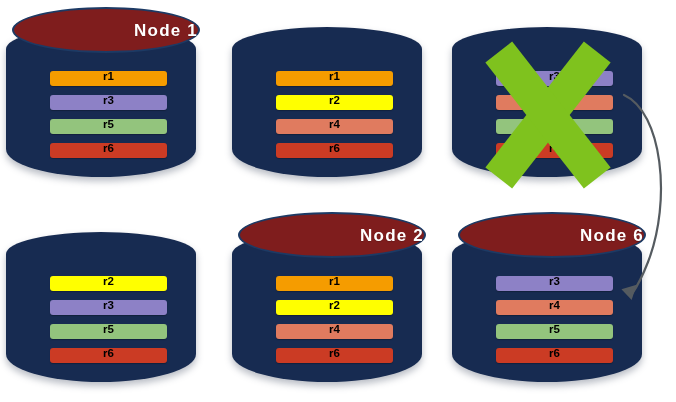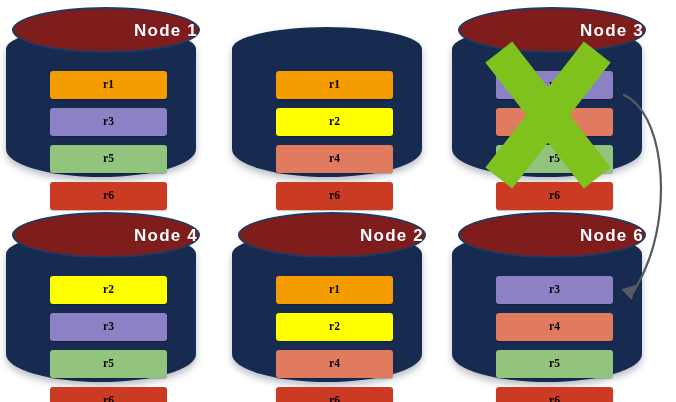--- a/index.html
+++ b/index.html
@@ -68,28 +68,26 @@
   
   .records {
     position: absolute;
     left: 44px;
     top: 66px;
     width: 117px;
   }
 
   .record {
     position: relative;
-    height: 28px;
+    height: 15px;
     margin-bottom: 9px;
     border-radius: 3px;
     display: flex;
-    align-items: center;
     justify-content: center;
     box-shadow: 0 1px 1px rgba(0,0,0,0.25);
-    font-family: Liberation Serif, serif;
   }
   .record:last-child { margin-bottom: 14px; }
 
   .record-label {
     font-size: 11.5px;
     font-weight: bold;
     color: #000000;
     line-height: 1;
   }
 
@@ -162,23 +160,20 @@
         <span class="record-label">r4</span>
       </div>
       <div class="record" style="background:#CB3B24">
         <span class="record-label">r6</span>
       </div>
     </div>
   </div>
 
   <div class="node" style="left:452px; top:5px;">
     <div class="cyl-body"></div>
-    <div class="cyl-top">
-      <span class="node-title">Node 3</span>
-    </div>
     <div class="records">
       <div class="record" style="background:#8D81C6">
         <span class="record-label">r3</span>
       </div>
       <div class="record" style="background:#E07B5F">
         <span class="record-label">r4</span>
       </div>
       <div class="record" style="background:#93C47D">
         <span class="record-label">r5</span>
       </div>
@@ -187,23 +182,20 @@
       </div>
     </div>
     <div class="x-marker">
       <div class="x-bar a"></div>
       <div class="x-bar b"></div>
     </div>
   </div>
 
   <div class="node" style="left:6px; top:210px;">
     <div class="cyl-body"></div>
-    <div class="cyl-top">
-      <span class="node-title">Node 4</span>
-    </div>
     <div class="records">
       <div class="record" style="background:#FFFF00">
         <span class="record-label">r2</span>
       </div>
       <div class="record" style="background:#8D81C6">
         <span class="record-label">r3</span>
       </div>
       <div class="record" style="background:#93C47D">
         <span class="record-label">r5</span>
       </div>

